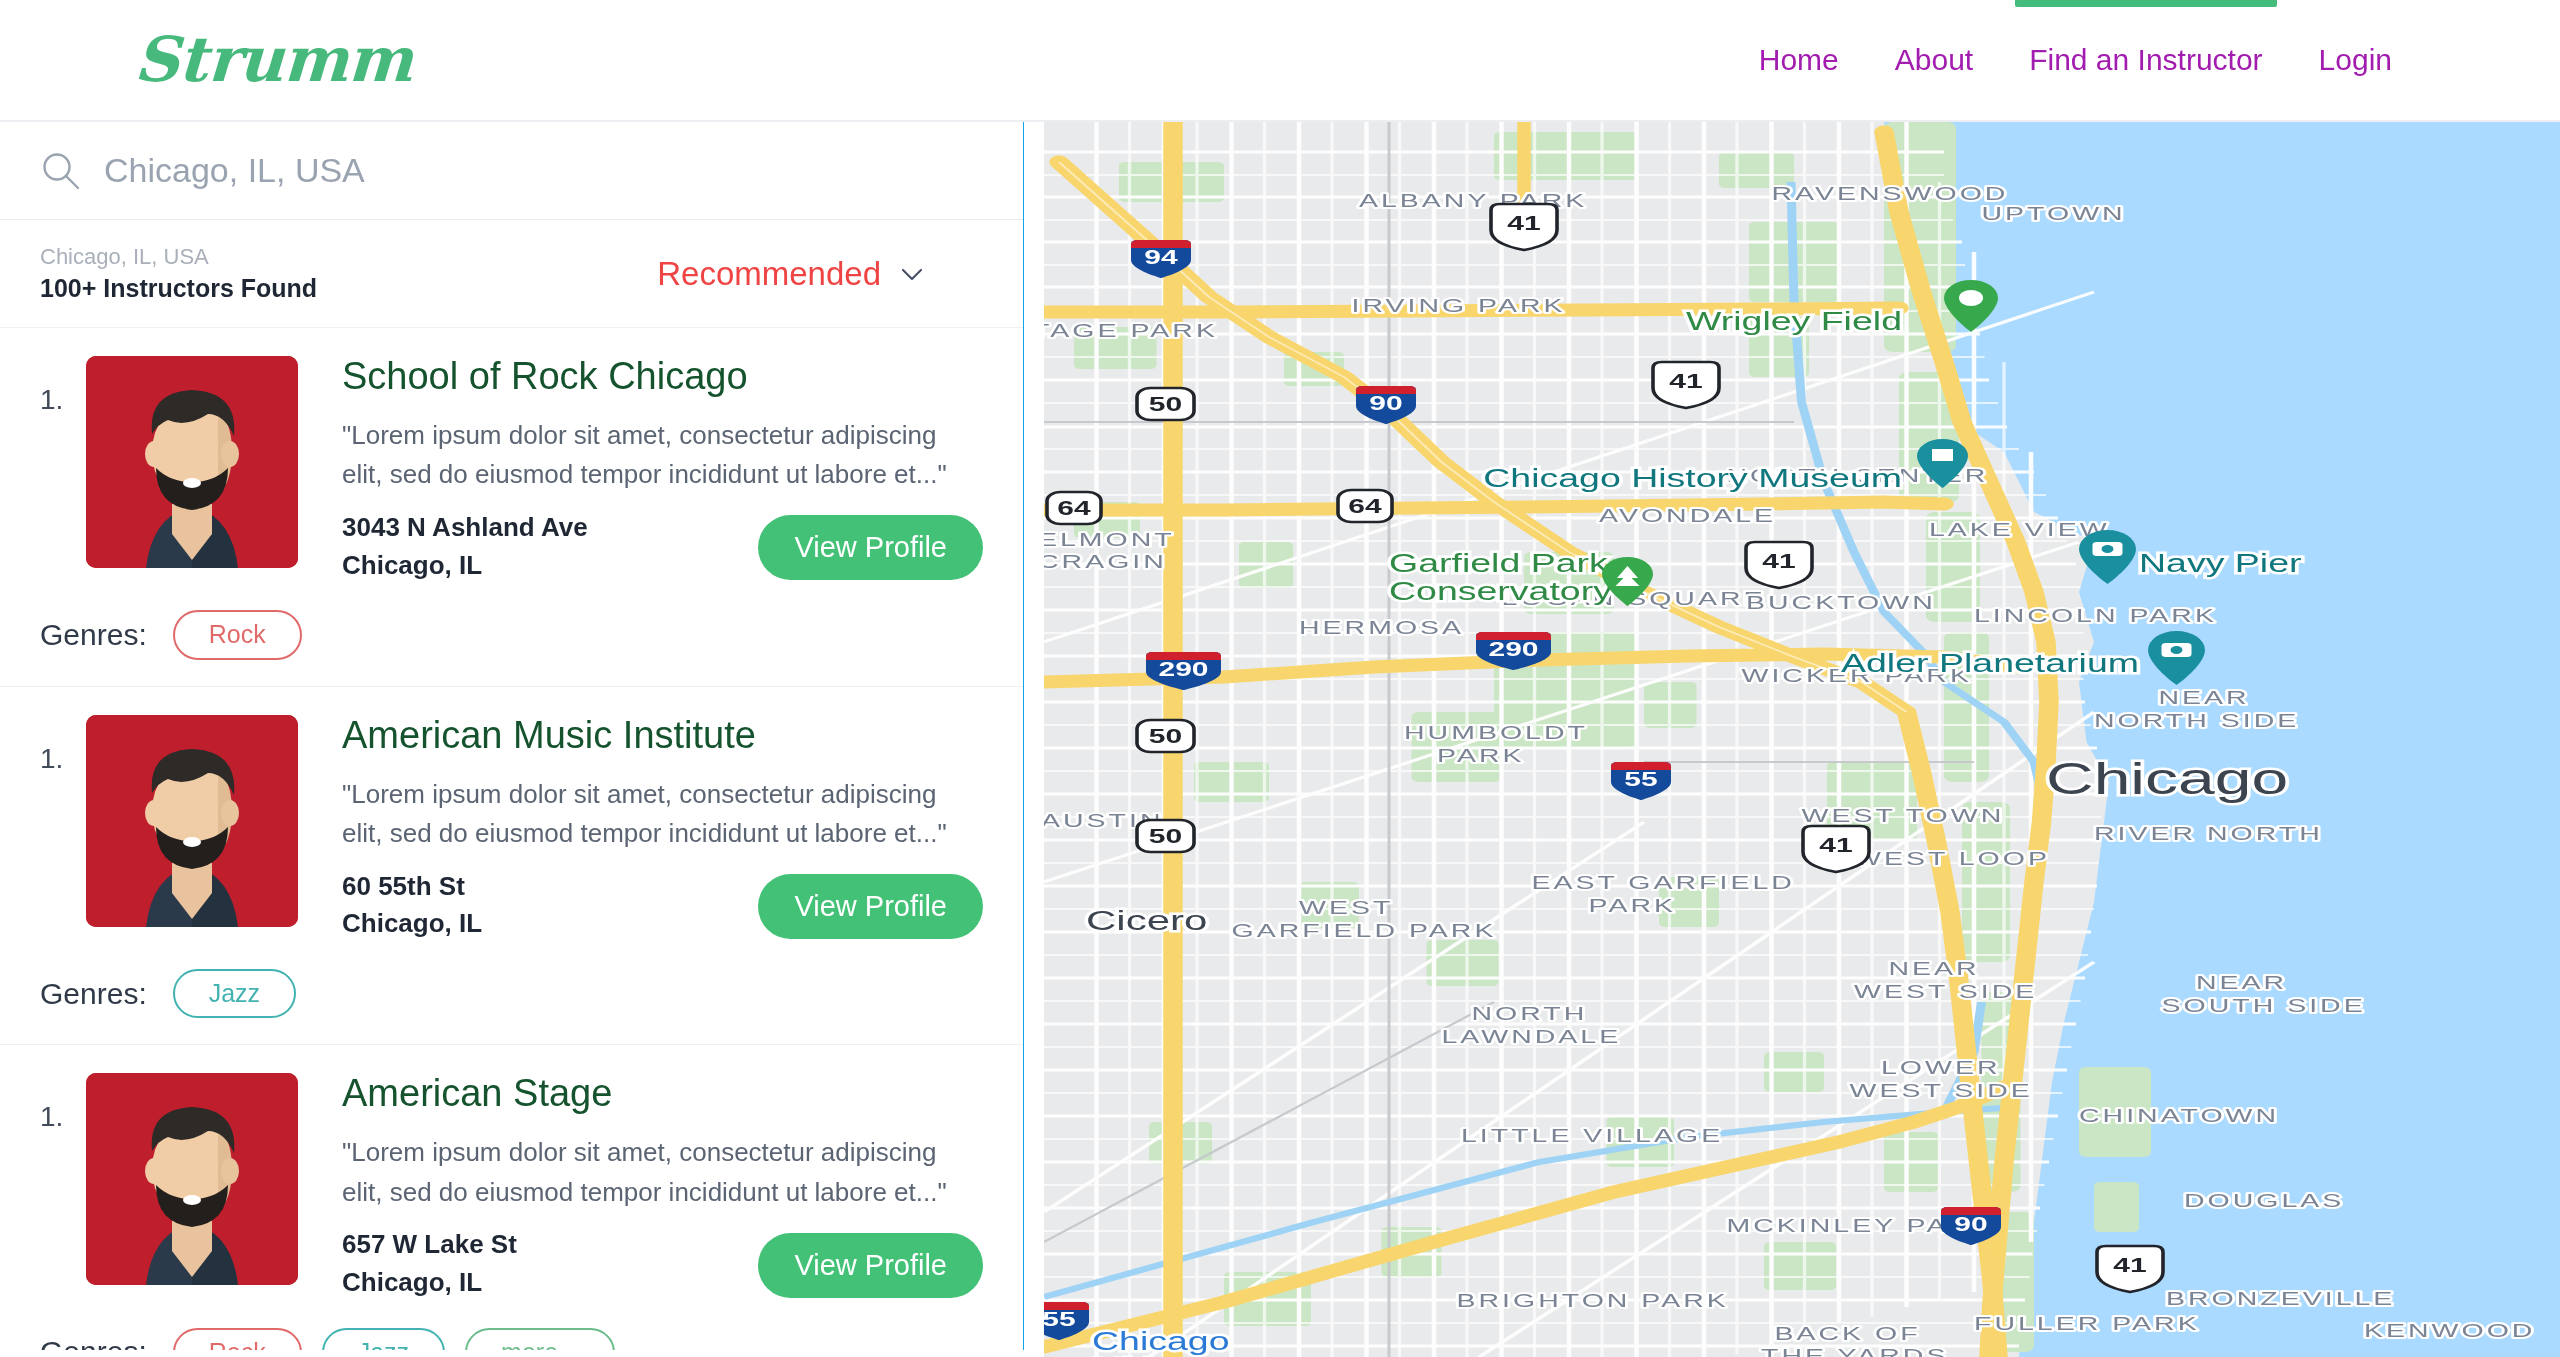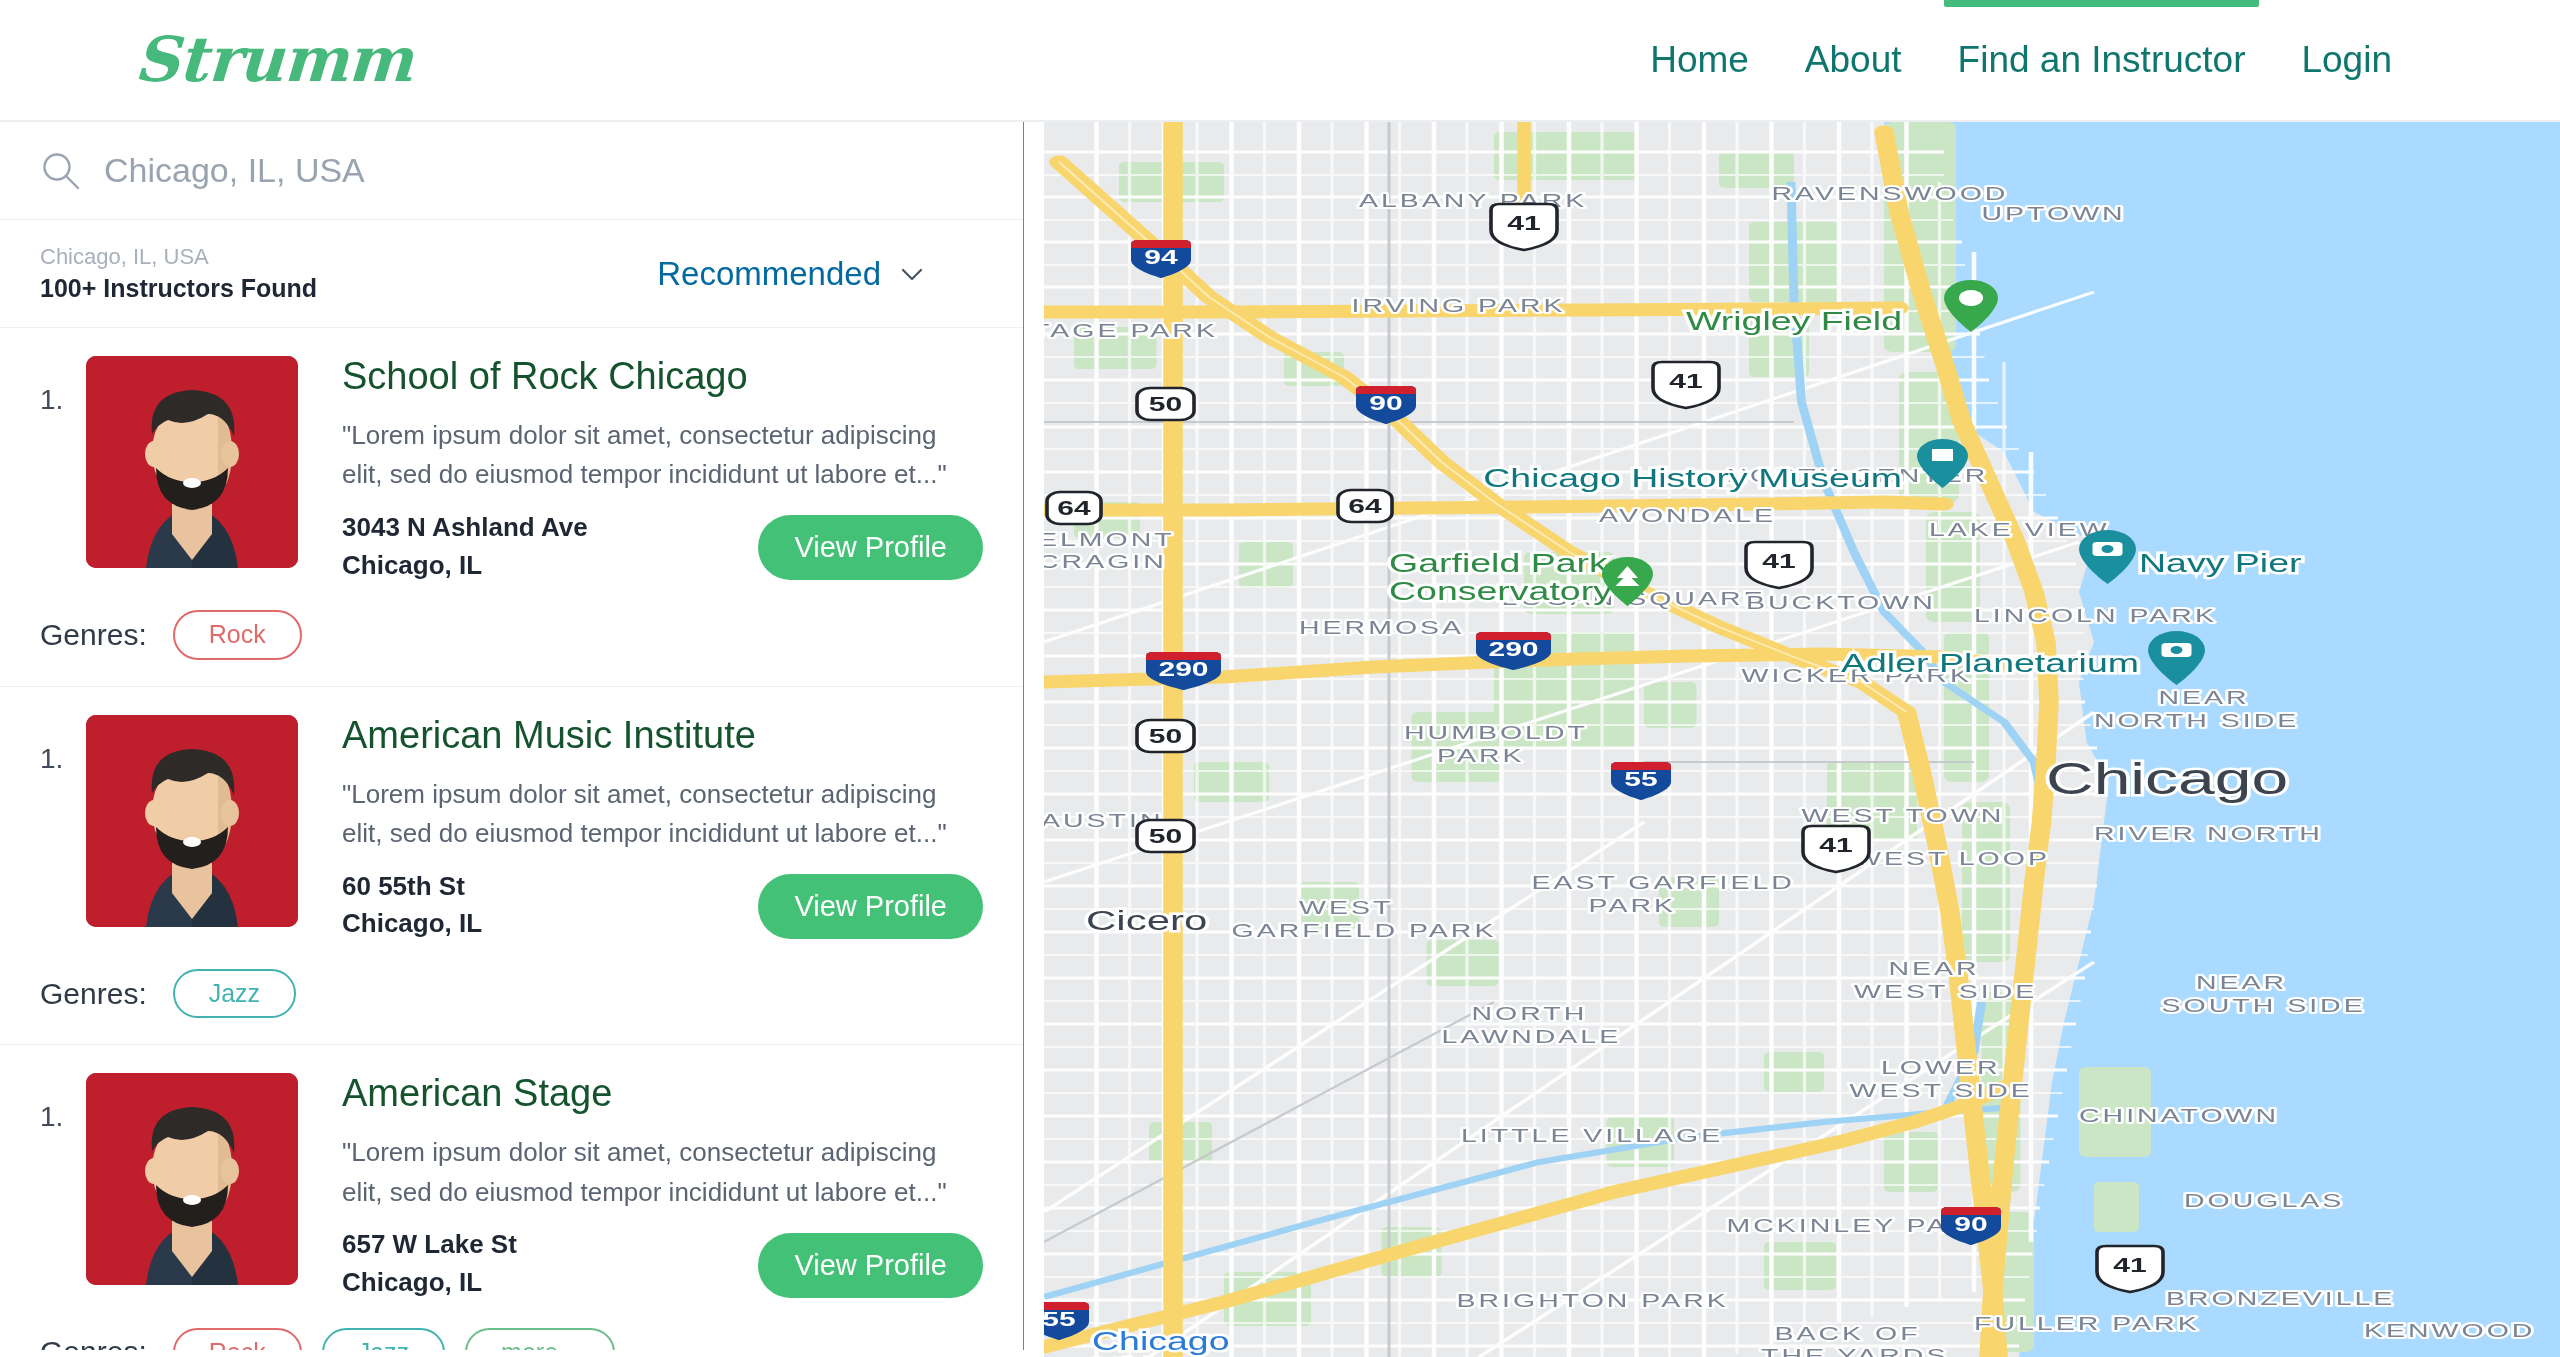--- a/index.html
+++ b/index.html
@@ -30,22 +30,22 @@
     letter-spacing: -1px;
     line-height: 1;
     transform: skewX(-6deg);
   }
   .nav {
     margin-left: auto; margin-right: 140px;
     display: flex; align-items: center; gap: 0px; height: 122px;
   }
   .nav-item {
     position: relative;
-    font-size: 37px;
-    color: #0f766e;
+    font-size: 30px;
+    color: #a21caf;
     padding: 0 28px;
     height: 122px;
     display: flex; align-items: center;
     cursor: pointer;
     white-space: nowrap;
   }
   .nav-item.active::before {
     content: "";
     position: absolute; top: 0; left: 14px; right: 14px;
     height: 8px;
@@ -84,21 +84,21 @@
     display: flex; align-items: center; justify-content: space-between;
     border-bottom: 1px solid #eef0f3;
   }
   .rh-left { display: flex; flex-direction: column; justify-content: center; gap: 6px; }
   .rh-location { font-size: 22px; color: #a9b0ba; line-height: 1.1; }
   .rh-count { font-size: 25px; color: #1f2734; font-weight: bold; line-height: 1.1; }
   .sort-control {
     display: flex; align-items: center; gap: 20px;
     margin-right: 60px; cursor: pointer;
   }
-  .sort-label { font-size: 33px; color: #0369a1; }
+  .sort-label { font-size: 33px; color: #ef4444; }
   .chev { width: 22px; height: 13px; }
 
   
   .result-card {
     position: relative;
     padding: 28px 0 0 0;
     border-bottom: 1px solid #eceff3;
   }
   .card-main { display: flex; padding: 0 40px; }
   .rank {

